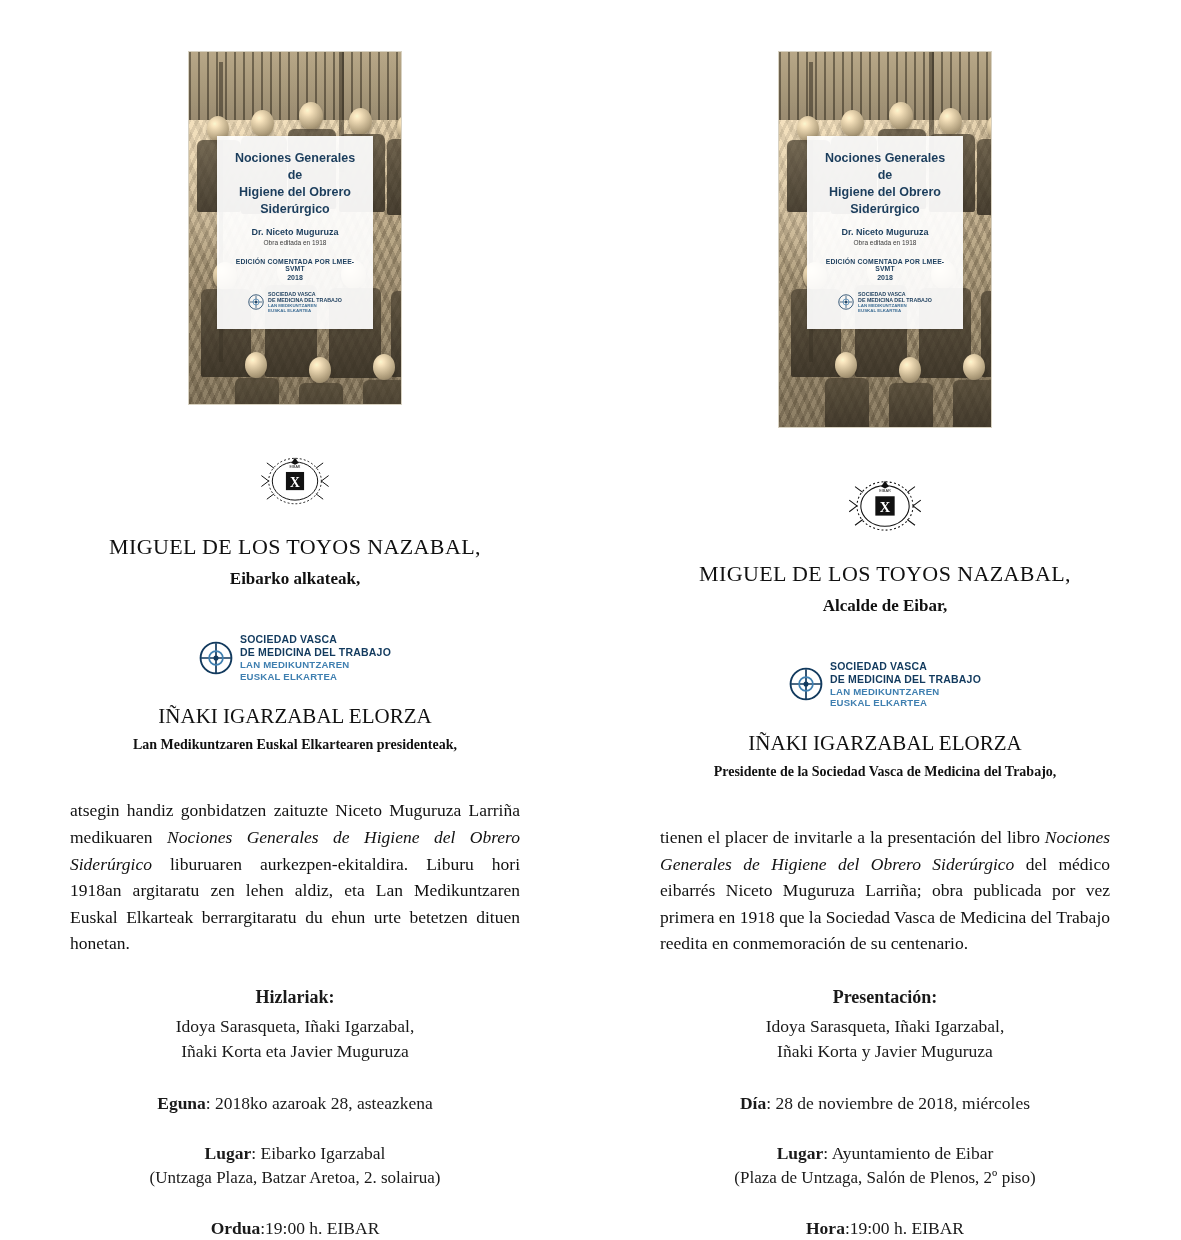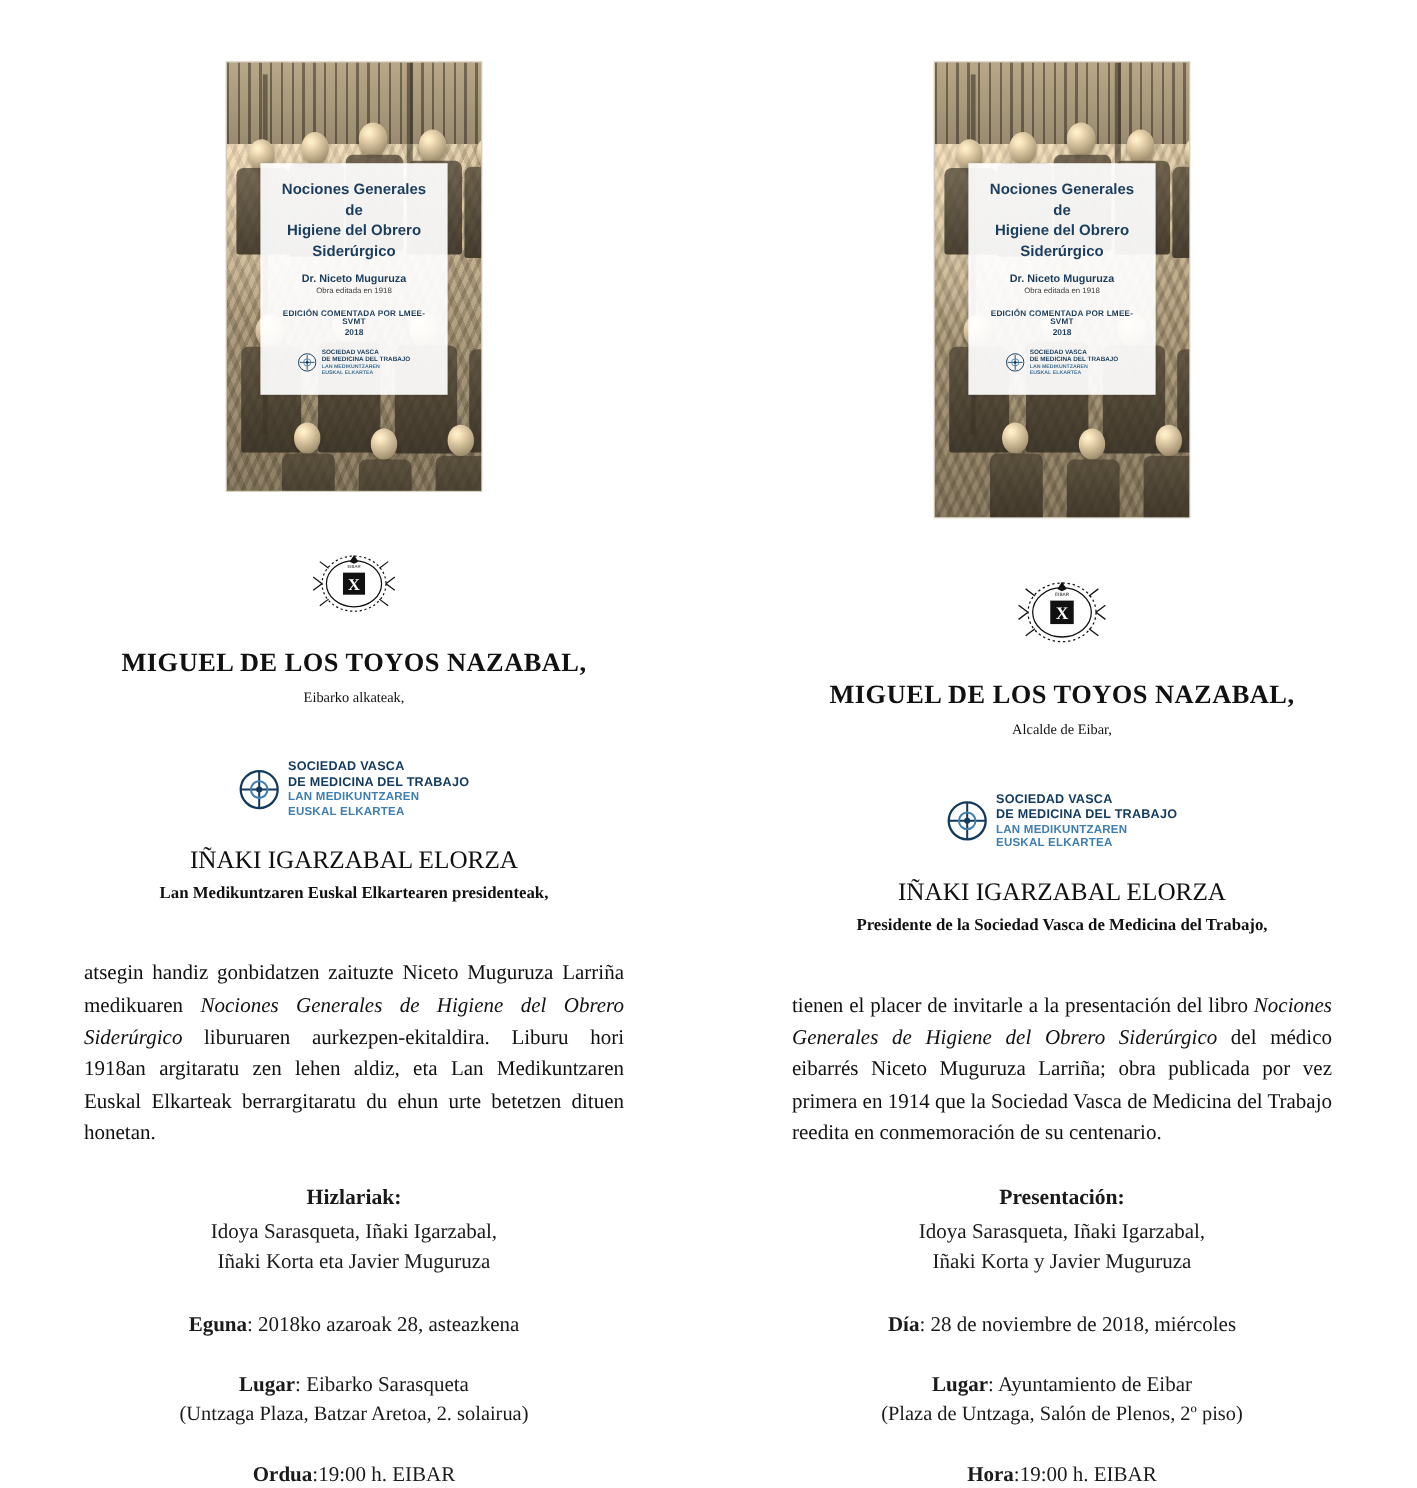--- a/index.html
+++ b/index.html
@@ -163,26 +163,25 @@
     height: 64px;
   }
 
   
   .person-name {
     margin-top: 24px;
     font-size: 22px;
     letter-spacing: 0.4px;
     text-align: center;
     color: #111;
-    font-weight: bold;
   }
   .person-role {
     margin-top: 9px;
-    font-size: 12px;
-    font-weight: normal;
+    font-size: 17px;
+    font-weight: bold;
     text-align: center;
     color: #111;
   }
 
   
   .svmt-logo {
     margin-top: 44px;
     display: flex;
     align-items: center;
     gap: 7px;
@@ -376,21 +375,21 @@
     <div class="section-heading">Hizlariak:</div>
     <div class="speakers">
       <div>Idoya Sarasqueta, Iñaki Igarzabal,</div>
       <div>Iñaki Korta eta Javier Muguruza</div>
     </div>
 
     <div class="detail">
       <b>Eguna</b><span>: 2018ko azaroak 28, asteazkena</span>
     </div>
     <div class="detail">
-      <b>Lugar</b><span>: Eibarko Sarasqueta</span>
+      <b>Lugar</b><span>: Eibarko Igarzabal</span>
       <span class="sub">(Untzaga Plaza, Batzar Aretoa, 2. solairua)</span>
     </div>
     <div class="detail">
       <b>Ordua</b><span>:19:00 h. EIBAR</span>
     </div>
   </div>
 
   <div class="column">
 
     <div class="cover-wrap">
@@ -479,21 +478,21 @@
         <div class="l1">SOCIEDAD VASCA</div>
         <div class="l2">DE MEDICINA DEL TRABAJO</div>
         <div class="l3">LAN MEDIKUNTZAREN</div>
         <div class="l4">EUSKAL ELKARTEA</div>
       </div>
     </div>
 
     <div class="president-name">IÑAKI IGARZABAL ELORZA</div>
     <div class="president-role">Presidente de la Sociedad Vasca de Medicina del Trabajo,</div>
 
-    <div class="body-text"><span>tienen el placer de invitarle a la presentación del libro </span><i>Nociones Generales de Higiene del Obrero Siderúrgico</i><span> del médico eibarrés Niceto Muguruza Larriña; obra publicada por vez primera en 1914 que la Sociedad Vasca de Medicina del Trabajo reedita en conmemoración de su centenario.</span></div>
+    <div class="body-text"><span>tienen el placer de invitarle a la presentación del libro </span><i>Nociones Generales de Higiene del Obrero Siderúrgico</i><span> del médico eibarrés Niceto Muguruza Larriña; obra publicada por vez primera en 1918 que la Sociedad Vasca de Medicina del Trabajo reedita en conmemoración de su centenario.</span></div>
 
     <div class="section-heading">Presentación:</div>
     <div class="speakers">
       <div>Idoya Sarasqueta, Iñaki Igarzabal,</div>
       <div>Iñaki Korta y Javier Muguruza</div>
     </div>
 
     <div class="detail">
       <b>Día</b><span>: 28 de noviembre de 2018, miércoles</span>
     </div>

